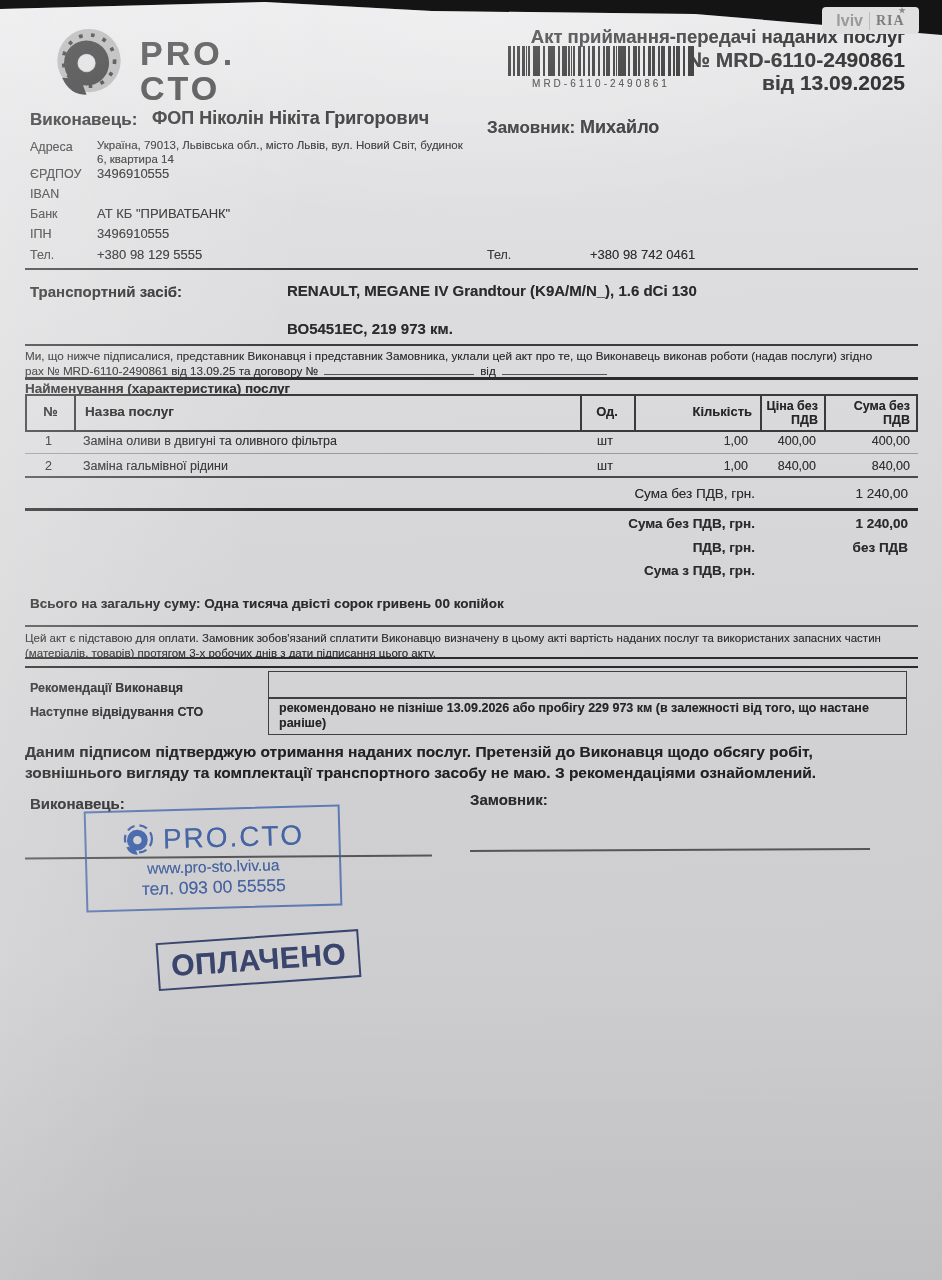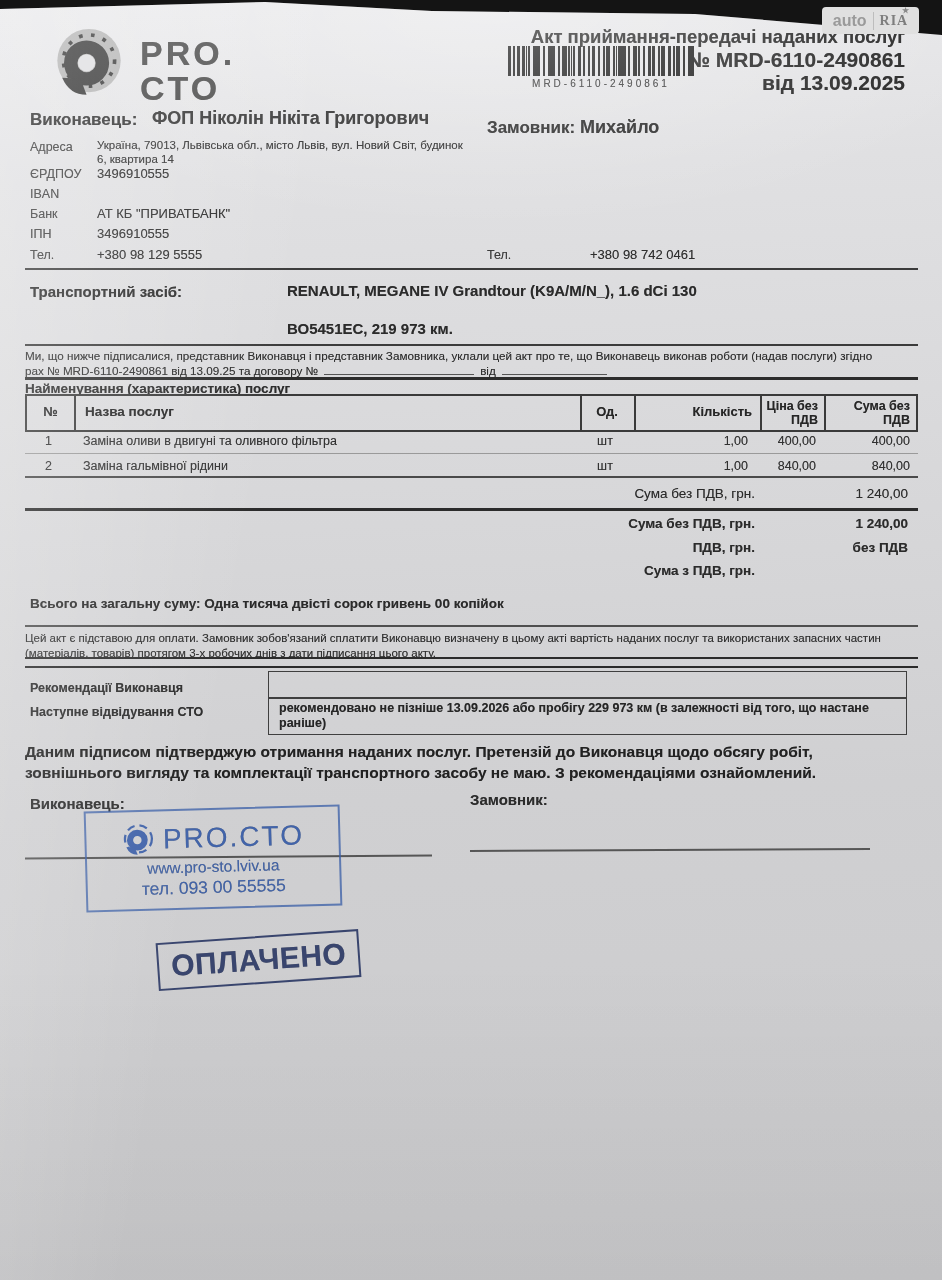--- a/index.html
+++ b/index.html
@@ -200,17 +200,17 @@
     </div>
 
     <div class="abs paid">
       <span>ОПЛАЧЕНО</span>
     </div>
 
     <div class="sheen"></div>
   </div>
 
   <div class="abs badge">
-    <span class="auto">auto</span>
+    <span class="auto">lviv</span>
     <span class="div"></span>
     <span class="ria"><span>RIA</span><span class="star">★</span></span>
   </div>
 </div>
 
 </body></html>

